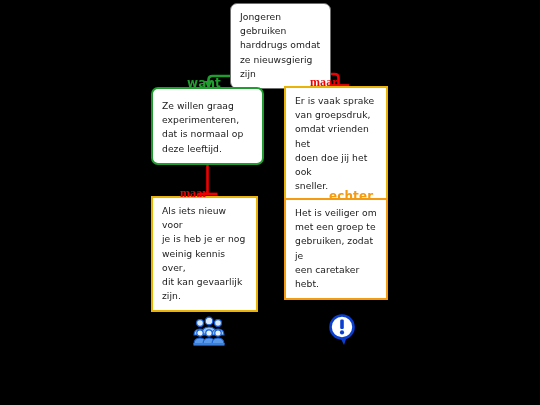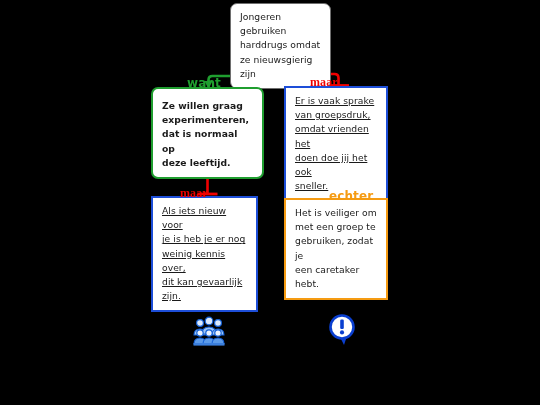--- a/index.html
+++ b/index.html
@@ -35,28 +35,26 @@
   .node--root {
     border: 1.6px solid #6e6e6e;
     border-radius: 7px;
     padding: 6px 9px 7px 9px;
   }
   
   .node--green {
     border: 2px solid #1f9e2f;
     border-radius: 7px;
     padding: 10px 9px 7px 9px;
-    font-weight: bold;
   }
   
   .node--red {
-    border: 2px solid #1d4ed8;
+    border: 2px solid #eab308;
     border-radius: 0;
     padding: 6px 9px 7px 9px;
-    text-decoration: underline;
   }
   
   .node--orange {
     border: 2px solid #f59b12;
     border-radius: 0;
     padding: 6px 9px 7px 9px;
   }
 
   
   #wires {

